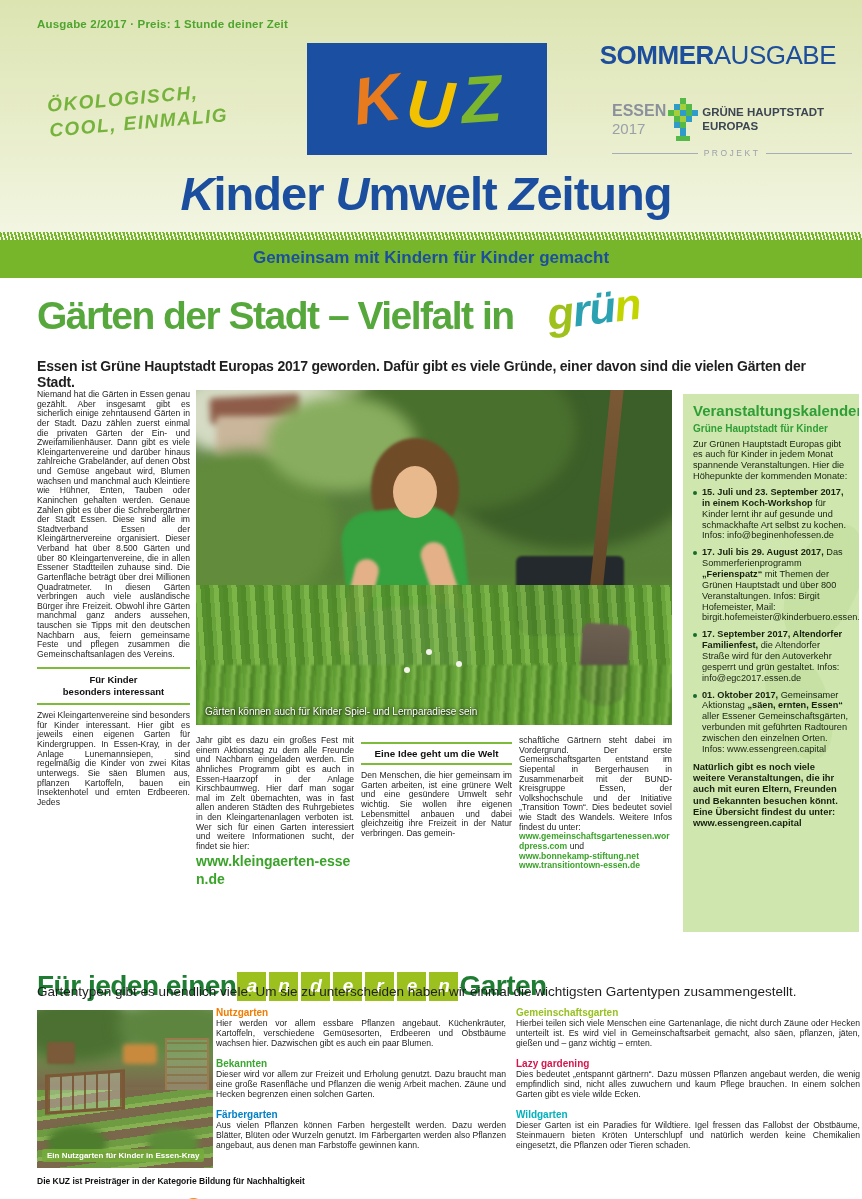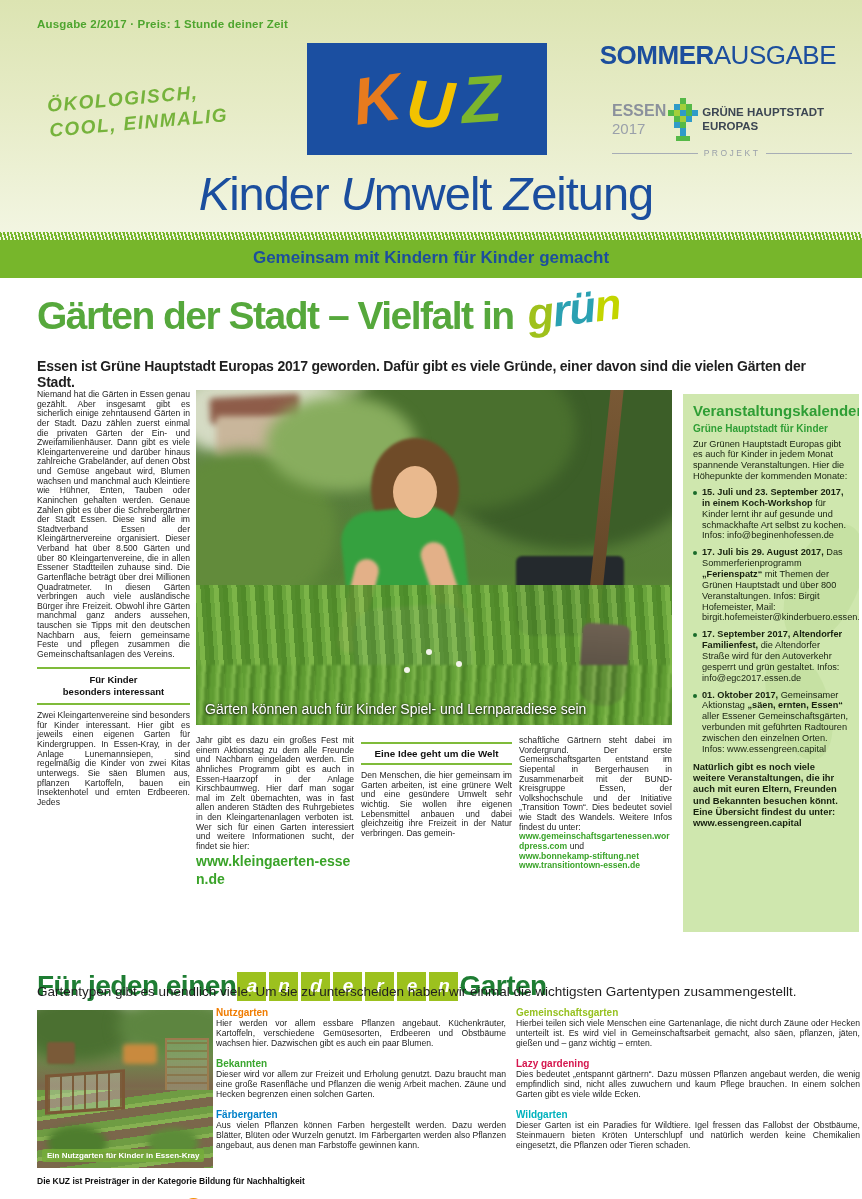--- a/index.html
+++ b/index.html
@@ -27,31 +27,31 @@
   .kuz-z{color:#7cb52e;transform:rotate(-4deg);}
   .essen-logo{left:612px;top:98px;width:240px;}
   .essen-row{display:flex;align-items:center;}
   .essen-city{font-size:16px;font-weight:bold;color:#8b919c;line-height:1.05;}
   .essen-year{font-size:15px;font-weight:normal;color:#9aa0aa;}
   .essen-name{font-size:11.5px;font-weight:bold;color:#3c4653;line-height:1.2;}
   .essen-project-row{display:flex;align-items:center;gap:6px;margin-top:6px;}
   .essen-line{flex:1;height:1px;background:#a7adb6;}
   .essen-project{font-size:8.5px;color:#9aa0aa;letter-spacing:2.5px;}
   .paper-title{left:0;top:166px;width:852px;text-align:center;color:#1b4e9e;
-    font-size:47px;font-weight:normal;letter-spacing:-1px;white-space:nowrap;}
+    font-size:47px;font-weight:bold;letter-spacing:-1px;white-space:nowrap;}
   .paper-title .ini{font-style:italic;}
 
   
   .band{left:0;top:240px;width:862px;height:38px;background:#77b62b;}
   .band::before{content:"";position:absolute;left:0;right:0;top:-8px;height:9px;
     background:repeating-linear-gradient(75deg,rgba(119,182,43,0) 0 1.5px,#77b62b 1.5px 3.5px);}
   .band-text{width:100%;text-align:center;margin-top:8px;font-size:17px;font-weight:bold;color:#1c4e9d;}
 
   
-  .headline{left:37px;top:294px;display:flex;align-items:flex-start;white-space:nowrap;}
+  .headline{left:37px;top:294px;display:flex;align-items:flex-start;white-space:nowrap;gap:20px;}
   .headline-main{font-size:39px;font-weight:bold;color:#56a83c;letter-spacing:-1.5px;}
   .gruen{font-size:44px;font-weight:bold;font-style:italic;letter-spacing:-1px;
     transform:rotate(-7deg) translateY(-10px);margin-left:14px;}
   .g1{color:#9fc11c}.g2{color:#2ba1b2}.g3{color:#2ba1b2}.g4{color:#c3d500}
   .standfirst{left:37px;top:358px;width:808px;font-size:14px;color:#1f1f1f;font-weight:bold;letter-spacing:-.2px;}
 
   
   .bodytxt{font-size:8.6px;line-height:1.12;text-align:justify;color:#1d1d1d;margin:0;}
   .col-left{left:37px;top:390px;width:153px;}
   .kinder-box{margin:7px 0 6px 0;border-top:2px solid #7fbb3a;border-bottom:2px solid #7fbb3a;
@@ -92,21 +92,21 @@
     border-radius:6px 6px 16px 16px;filter:blur(1px);}
   .p1-handle{position:absolute;left:402px;top:-12px;width:13px;height:264px;
     background:linear-gradient(#7a5a36,#5d4124);transform:rotate(6deg);border-radius:6px;}
   .p1-blade{position:absolute;left:384px;top:234px;width:48px;height:82px;
     background:linear-gradient(#6e6152,#4e463c);border-radius:8px 8px 22px 22px;transform:rotate(4deg);filter:blur(1px);}
   .p1-grass{position:absolute;left:0;right:0;bottom:0;height:140px;opacity:.9;filter:blur(.5px);
     background:repeating-linear-gradient(86deg,#4f8a28 0 5px,#6aa73c 5px 9px,#7fb94a 9px 14px,#548f2c 14px 18px);}
   .p1-grass2{position:absolute;left:0;right:0;bottom:0;height:60px;opacity:.8;filter:blur(1px);
     background:repeating-linear-gradient(94deg,#63a135 0 6px,#83bb4e 6px 10px,#4c8426 10px 15px);}
   .daisy{position:absolute;width:6px;height:6px;border-radius:50%;background:#f4f4ec;}
-  .photo-caption{position:absolute;left:9px;bottom:8px;color:#fff;font-size:14px;
+  .photo-caption{position:absolute;left:9px;bottom:8px;color:#fff;font-size:10px;
     text-shadow:0 0 3px rgba(0,0,0,.75),0 1px 2px rgba(0,0,0,.6);}
 
   
   .sidebar{left:683px;top:394px;width:176px;height:538px;background:#cfe7ae;overflow:hidden;
     padding:9px 10px;box-sizing:border-box;}
   .sb-leaf{position:absolute;opacity:.5;}
   .sb-title{font-size:15px;font-weight:bold;color:#2f9e35;line-height:1.1;position:relative;}
   .sb-sub{font-size:10px;font-weight:bold;color:#2f9e35;margin:3px 0 5px 0;position:relative;}
   .sb-txt{font-size:9.2px;line-height:1.18;color:#17210f;text-align:left;margin:0 0 5px 0;position:relative;}
   .sb-list{margin:0 0 4px 0;padding:0;list-style:none;position:relative;}

